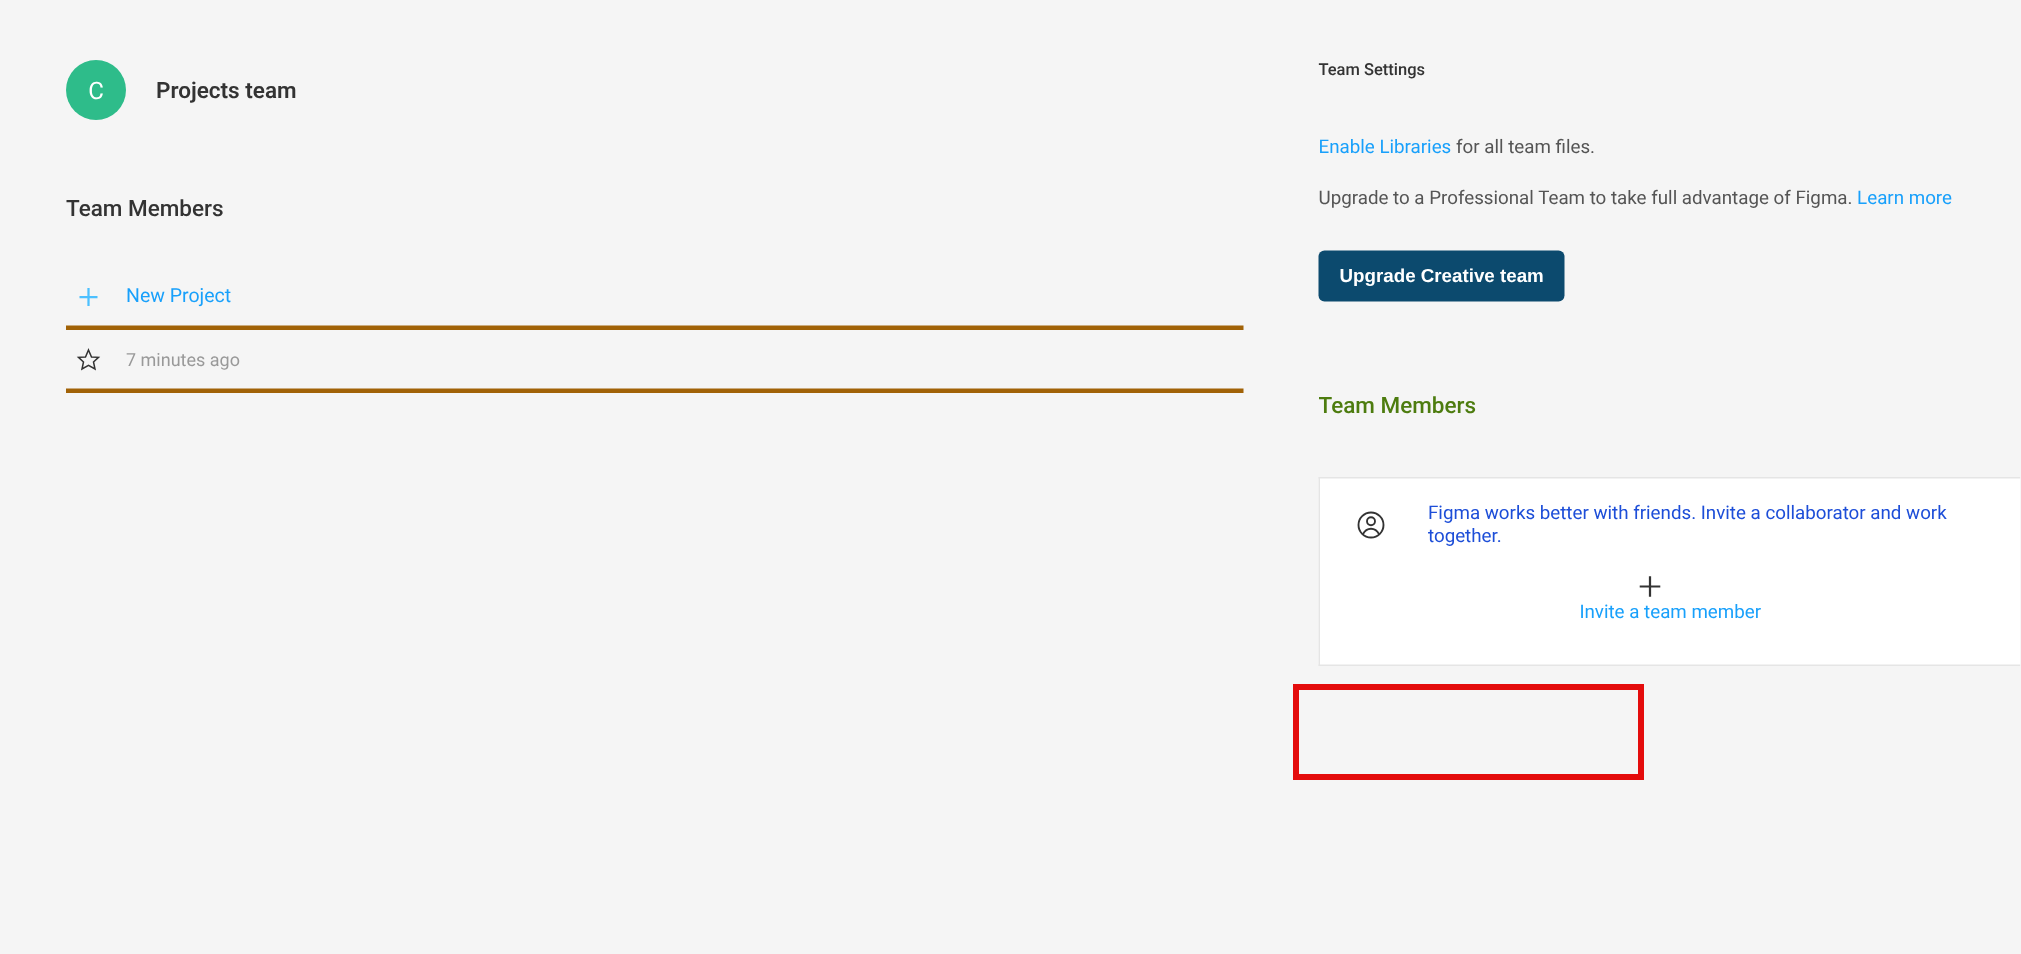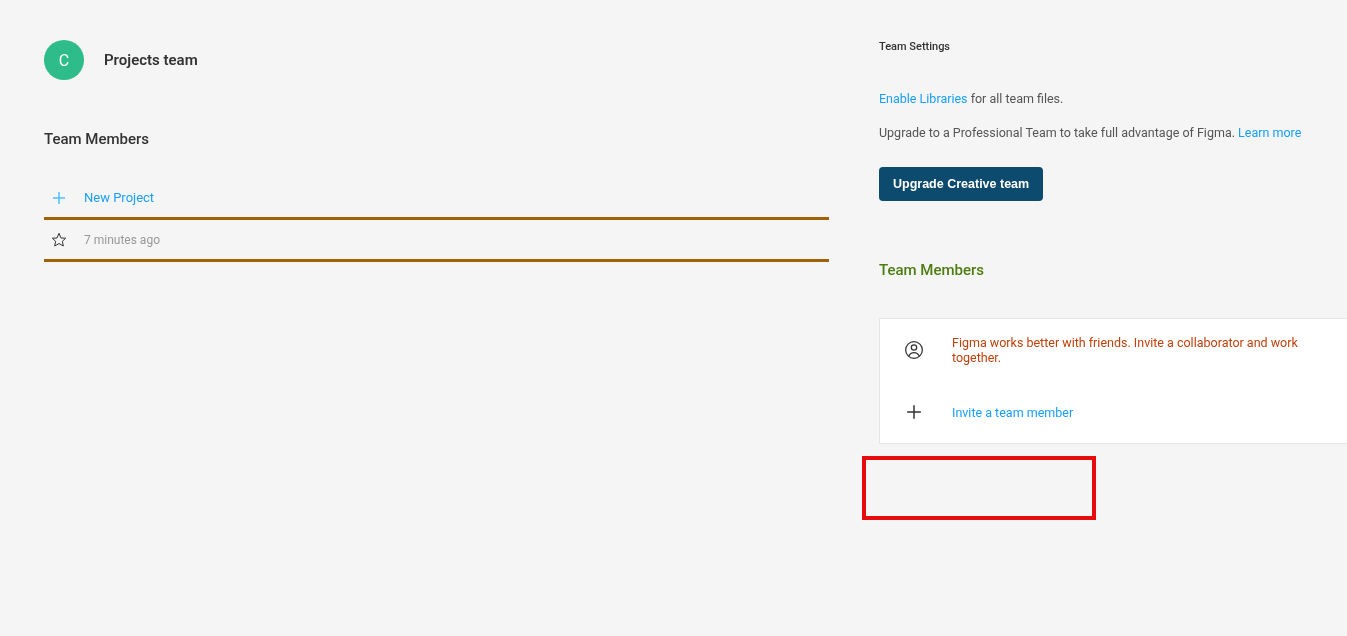--- a/index.html
+++ b/index.html
@@ -133,24 +133,25 @@
       height: 62px;
       padding: 0 24px;
     }
     .member-row .row-icon {
       width: 20px;
       height: 20px;
       margin-right: 28px;
     }
     .member-text {
       font-size: 12.5px;
-      color: #c2410c;
+      color: #1d4ed8;
     }
     .invite-row {
       color: #18a0fb;
+      flex-direction: column;
     }
     .invite-row .member-text {
       color: #18a0fb;
     }
     .highlight-box {
       position: absolute;
       border: 4px solid #e40c0c;
       left: 862px;
       top: 456px;
       width: 234px;

